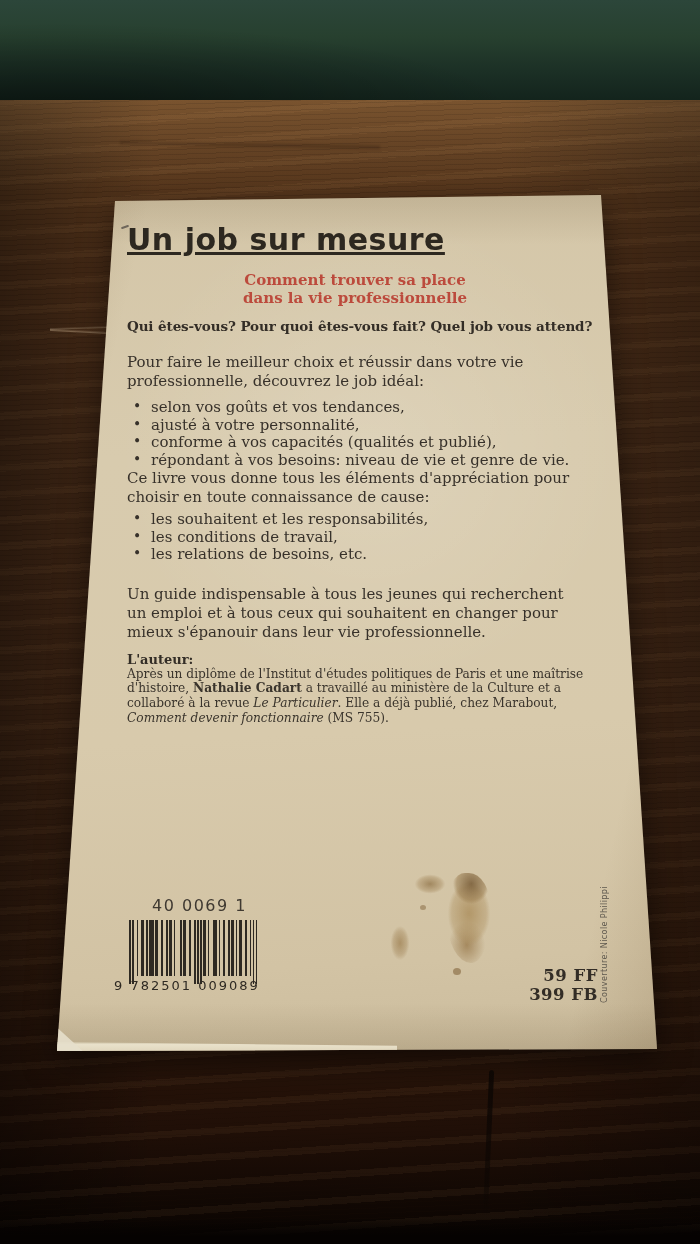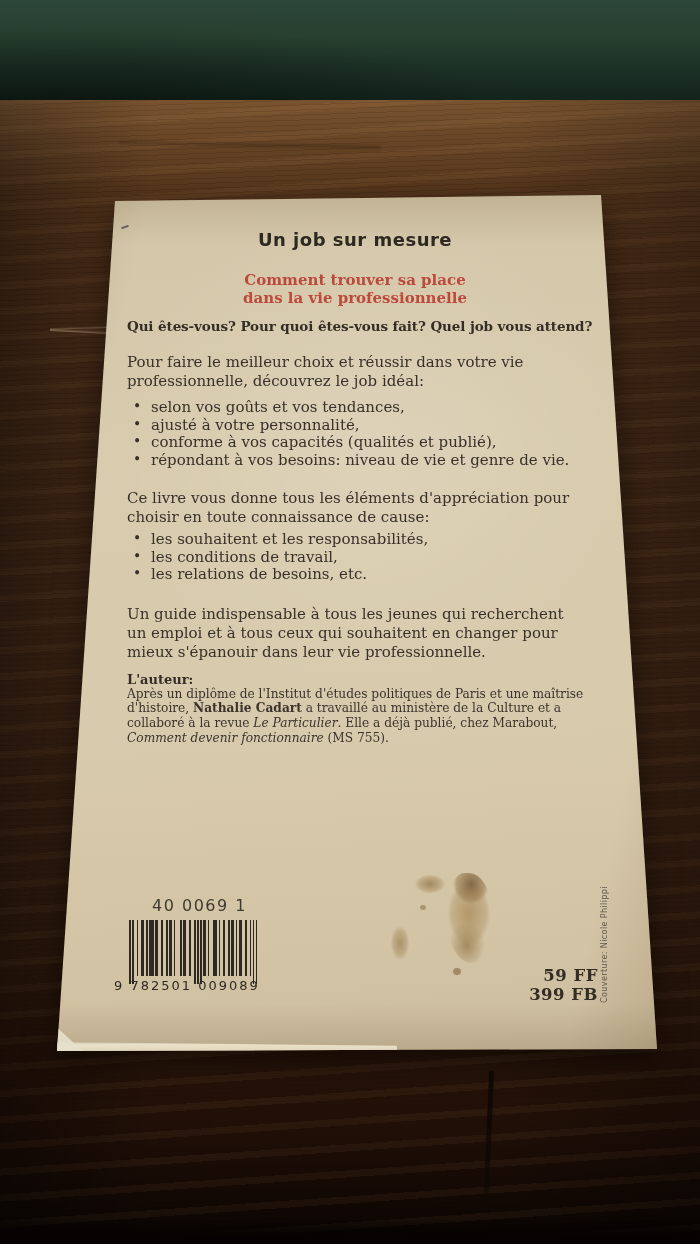--- a/index.html
+++ b/index.html
@@ -90,35 +90,35 @@
     background:radial-gradient(50% 50% at 50% 50%, rgba(150,118,70,.65), rgba(150,118,70,.3) 60%, transparent 85%);
     border-radius:55% 45% 60% 40%/45% 55% 50% 60%;}
   .stain-d{left:398px;top:775px;width:8px;height:7px;background:rgba(130,100,60,.6);border-radius:50%;}
   .stain-e{left:365px;top:712px;width:6px;height:5px;background:rgba(130,100,60,.5);border-radius:50%;}
   
   .content{
     position:absolute;left:72px;top:0;width:456px;color:#37312a;
     font-size:15px;line-height:19px;
   }
   .title{
-    margin-top:33px;text-align:center;
+    margin-top:33px;
     font-family:"DejaVu Sans", sans-serif;font-weight:bold;
-    font-size:18px;line-height:28px;letter-spacing:.5px;color:#2d2820;
+    font-size:30px;line-height:28px;letter-spacing:.5px;color:#2d2820;text-decoration:underline;
   }
   .subtitle{
     margin-top:17px;text-align:center;font-weight:bold;
     font-size:15px;line-height:18px;color:#bc4a3c;
   }
   .question{
     margin-top:10px;font-weight:bold;font-size:13.5px;line-height:18px;
     letter-spacing:-.1px;white-space:nowrap;color:#332d26;
   }
   .para{margin:0;}
   .intro{margin-top:18px;line-height:19px;}
-  .p2{margin-top:20px;line-height:19px;}
+  .p2{margin-top:0;line-height:19px;}
   .p3{margin-top:21px;line-height:19px;}
   ul.blist{list-style:none;margin:0;padding:0;line-height:17.5px;font-size:15px;}
   ul.l1{margin-top:8px;}
   ul.l2{margin-top:4px;}
   ul.blist li{padding-left:24px;position:relative;}
   ul.blist .dot{position:absolute;left:6px;top:-1px;font-size:14px;}
   .author-head{
     margin-top:11px;font-weight:bold;font-size:13px;line-height:14px;color:#332d26;
   }
   .author{

